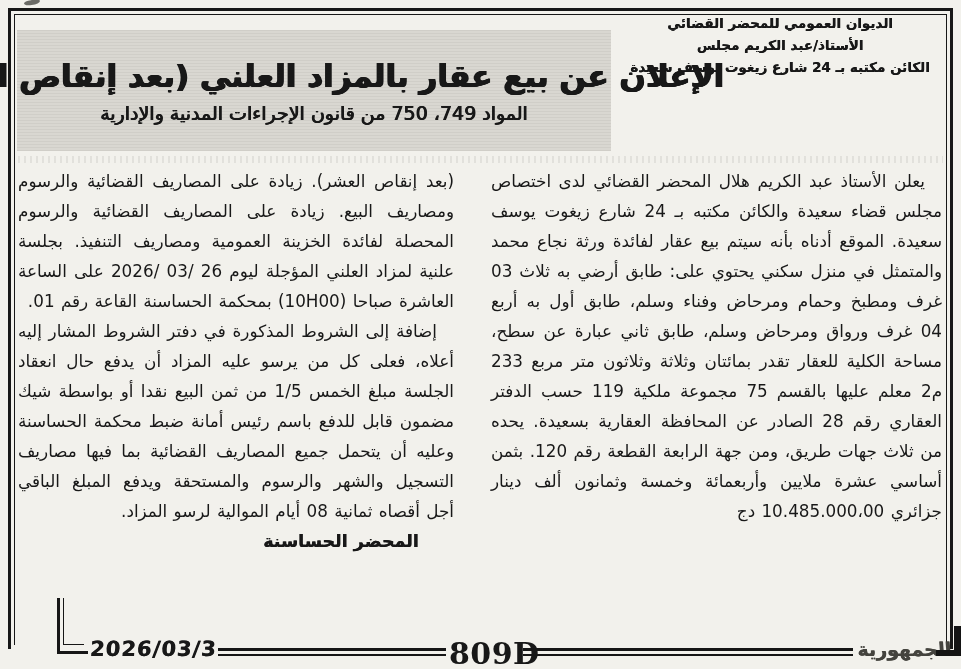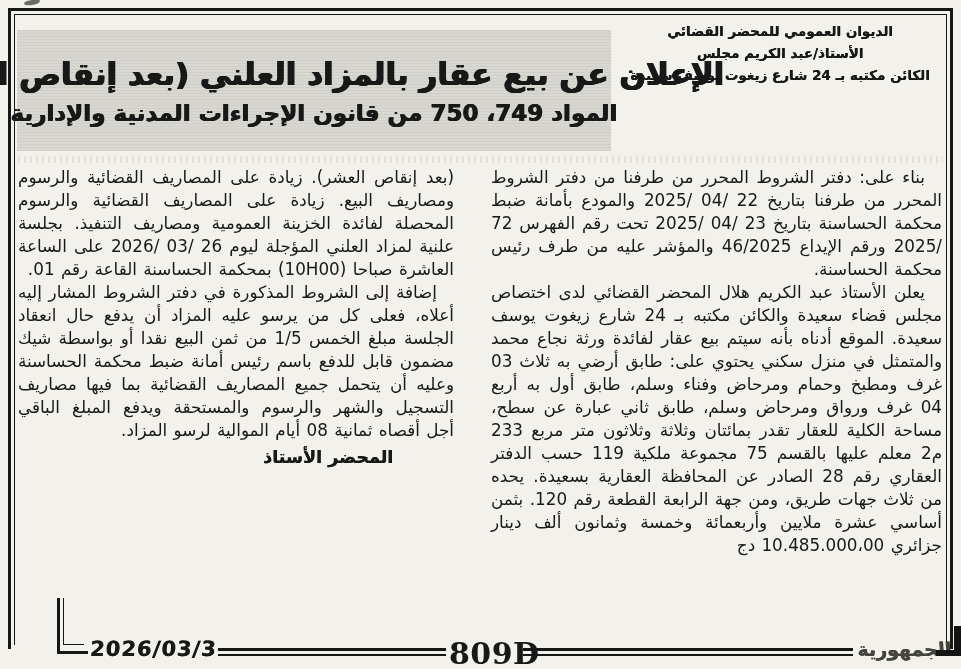--- a/index.html
+++ b/index.html
@@ -53,29 +53,29 @@
   }
   .title-main {
     font-size: 31px;
     font-weight: bold;
     line-height: 1.25;
     white-space: nowrap;
     text-shadow: 0.7px 0 0 currentColor, -0.7px 0 0 currentColor, 0 0.4px 0 currentColor;
   }
   .title-sub {
     margin-top: 6px;
-    font-size: 23px;
-    font-weight: bold;
+    font-size: 19px;
+    font-weight: normal;
     white-space: nowrap;
     text-shadow: 0.5px 0 0 currentColor, -0.5px 0 0 currentColor;
   }
   
   .header-block {
     position: absolute;
-    right: 16px; top: 20px;
+    right: 16px; top: 12px;
     width: 330px;
     text-align: center;
     font-weight: bold;
     font-size: 13.5px;
     line-height: 22px;
     text-shadow: 0.3px 0 0 currentColor;
   }
   
   .noise-band {
     position: absolute;
@@ -90,21 +90,21 @@
     display: flex;
     flex-direction: row;
     gap: 37px;
     direction: rtl;
   }
   .col { }
   .col-r { width: 452px; }
   .col-l { width: 437px; }
   .para {
     font-size: 16.8px;
-    line-height: 23px;
+    line-height: 30px;
     text-align: justify;
     letter-spacing: 0;
     word-spacing: 1px;
   }
   .para.indent { text-indent: 17px; }
   .sig {
     margin-top: 5px;
     font-size: 17.5px;
     font-weight: bold;
     text-align: left;
@@ -190,27 +190,26 @@
 
   <div class="titlebox">
     <div class="title-main">الإعلان عن بيع عقار بالمزاد العلني (بعد إنقاص العشر)</div>
     <div class="title-sub">المواد 749، 750 من قانون الإجراءات المدنية والإدارية</div>
   </div>
 
   <div class="noise-band"></div>
 
   <div class="body">
     <div class="col col-r">
-      <div class="para indent">بناء على: دفتر الشروط المحرر من طرفنا من دفتر الشروط المحرر من طرفنا بتاريخ 22 /04 /2025 والمودع بأمانة ضبط محكمة الحساسنة بتاريخ 23 /04 /2025 تحت رقم الفهرس 72 /2025 ورقم الإيداع 46/2025 والمؤشر عليه من طرف رئيس محكمة الحساسنة.</div>
       <div class="para indent">يعلن الأستاذ عبد الكريم هلال المحضر القضائي لدى اختصاص مجلس قضاء سعيدة والكائن مكتبه بـ 24 شارع زيغوت يوسف سعيدة. الموقع أدناه بأنه سيتم بيع عقار لفائدة ورثة نجاع محمد والمتمثل في منزل سكني يحتوي على: طابق أرضي به ثلاث 03 غرف ومطبخ وحمام ومرحاض وفناء وسلم، طابق أول به أربع 04 غرف ورواق ومرحاض وسلم، طابق ثاني عبارة عن سطح، مساحة الكلية للعقار تقدر بمائتان وثلاثة وثلاثون متر مربع 233 م2 معلم عليها بالقسم 75 مجموعة ملكية 119 حسب الدفتر العقاري رقم 28 الصادر عن المحافظة العقارية بسعيدة. يحده من ثلاث جهات طريق، ومن جهة الرابعة القطعة رقم 120. بثمن أساسي عشرة ملايين وأربعمائة وخمسة وثمانون ألف دينار جزائري 10.485.000،00 دج</div>
     </div>
     <div class="col col-l">
       <div class="para">(بعد إنقاص العشر). زيادة على المصاريف القضائية والرسوم ومصاريف البيع. زيادة على المصاريف القضائية والرسوم المحصلة لفائدة الخزينة العمومية ومصاريف التنفيذ. بجلسة علنية لمزاد العلني المؤجلة ليوم 26 /03 /2026 على الساعة العاشرة صباحا (10H00) بمحكمة الحساسنة القاعة رقم 01.</div>
       <div class="para indent">إضافة إلى الشروط المذكورة في دفتر الشروط المشار إليه أعلاه، فعلى كل من يرسو عليه المزاد أن يدفع حال انعقاد الجلسة مبلغ الخمس 1/5 من ثمن البيع نقدا أو بواسطة شيك مضمون قابل للدفع باسم رئيس أمانة ضبط محكمة الحساسنة وعليه أن يتحمل جميع المصاريف القضائية بما فيها مصاريف التسجيل والشهر والرسوم والمستحقة ويدفع المبلغ الباقي أجل أقصاه ثمانية 08 أيام الموالية لرسو المزاد.</div>
-      <div class="sig">المحضر الأستاذ</div>
+      <div class="sig">المحضر الحساسنة</div>
     </div>
   </div>
 
   <div class="corner-left"></div>
   <div class="footer-date">2026/03/3</div>
   <div class="dline dline-a"></div>
   <div class="footer-ref">809D</div>
   <div class="dline dline-b"></div>
   <div class="paper-name">الجمهورية</div>
   <div class="corner-right"></div>

